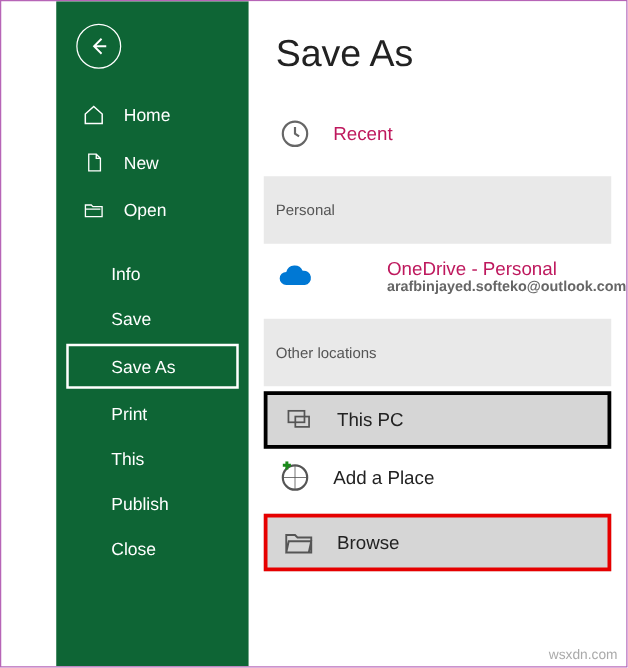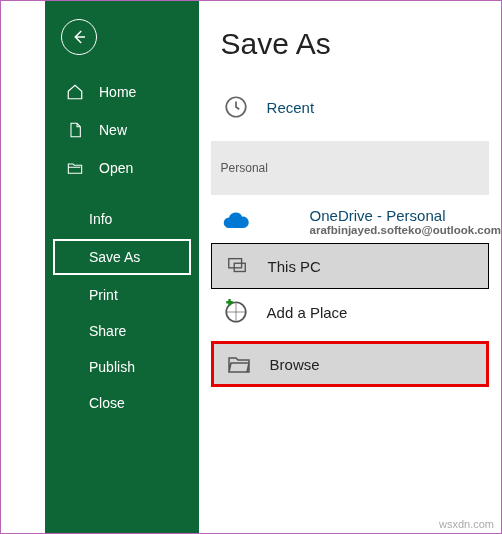--- a/index.html
+++ b/index.html
@@ -7,25 +7,25 @@
     .sidebar { width: 188px; background: #0e6535; color: #fff; display: flex; flex-direction: column; padding-top: 10px; margin-left: 44px; }
     .back-btn { width: 36px; height: 36px; border: 1.5px solid #fff; border-radius: 50%; margin: 8px 0 18px 16px; display: flex; align-items: center; justify-content: center; cursor: pointer; }
     .nav-item { display: flex; align-items: center; height: 38px; padding-left: 20px; font-size: 14px; cursor: pointer; }
     .nav-item .icon { width: 20px; height: 20px; margin-right: 14px; display: flex; align-items: center; justify-content: center; }
     .nav-sub { padding-left: 44px; height: 36px; display: flex; align-items: center; font-size: 14px; cursor: pointer; }
     .nav-sub.selected { border: 2px solid #fff; margin: 2px 8px; padding-left: 34px; }
     .main { flex: 1; background: #fff; padding: 18px 0 0 0; }
     .title { font-size: 30px; font-weight: 300; color: #222; margin: 8px 0 24px 22px; }
     .row { display: flex; align-items: center; height: 44px; padding-left: 22px; cursor: pointer; }
     .row .ricon { width: 30px; height: 30px; margin-right: 16px; display: flex; align-items: center; justify-content: center; color: #555; }
-    .row .rtext { font-size: 15px; color: #0c4a6e; }
+    .row .rtext { font-size: 15px; color: #be185d; }
     .row .sub { font-size: 11.5px; color: #666; font-weight: bold; }
     .section-h { background: #e9e9e9; color: #555; font-size: 12px; padding: 20px 10px; margin: 12px 12px 4px 12px; }
     .loc-row { display: flex; align-items: center; height: 46px; margin: 0 12px; padding-left: 10px; cursor: pointer; }
-    .loc-row.selected { background: #d6d6d6; border: 1px solid #000000; }
+    .loc-row.selected { background: #d6d6d6; border: 3px solid #000000; }
     .loc-row.highlight { border: 3px solid #e60000; background: #d6d6d6; }
     .loc-row .ricon { width: 30px; height: 30px; margin-right: 16px; display: flex; align-items: center; justify-content: center; color: #555; }
     .loc-row .rtext { font-size: 15px; color: #222; }
     .two-line { display: flex; flex-direction: column; justify-content: space-between; margin-left: 43px; }
     .watermark { position: absolute; bottom: 4px; right: 8px; font-size: 11px; color: #aaa; }
   </style>
 </head>
 <body>
 
 <div class="sidebar">
@@ -60,28 +60,31 @@
         </svg>
     </span>
     <span>Open</span>
   </div>
 
   <div style="height:14px"></div>
 
   <div class="nav-sub">
       <span>Info</span>
     </div>
+  <div class="nav-sub">
+      <span>Save</span>
+    </div>
   <div class="nav-sub selected">
       <span>Save As</span>
     </div>
   <div class="nav-sub">
       <span>Print</span>
     </div>
   <div class="nav-sub">
-      <span>Share</span>
+      <span>This</span>
     </div>
   <div class="nav-sub">
       <span>Publish</span>
     </div>
   <div class="nav-sub">
       <span>Close</span>
     </div>
 </div>
 
 <div class="main">
@@ -104,20 +107,21 @@
       <svg width="28" height="20" viewBox="0 0 32 20">
           <path fill="#0078d4" d="M25 18H8a6 6 0 0 1 0-12 8 8 0 0 1 15-1 6 6 0 0 1 2 13z"></path>
         </svg>
     </span>
     <div class="two-line">
       <span class="rtext">OneDrive - Personal</span>
       <span class="sub">arafbinjayed.softeko@outlook.com</span>
     </div>
   </div>
 
+  <div class="section-h">Other locations</div>
 
   <div class="loc-row selected">
     <span class="ricon">
       <svg width="26" height="22" viewBox="0 0 24 24" fill="none" stroke="#555" stroke-width="1.5">
           <rect x="3" y="4" width="14" height="10"></rect>
           <rect x="9" y="9" width="12" height="9"></rect>
         </svg>
     </span>
     <span class="rtext">This PC</span>
   </div>

